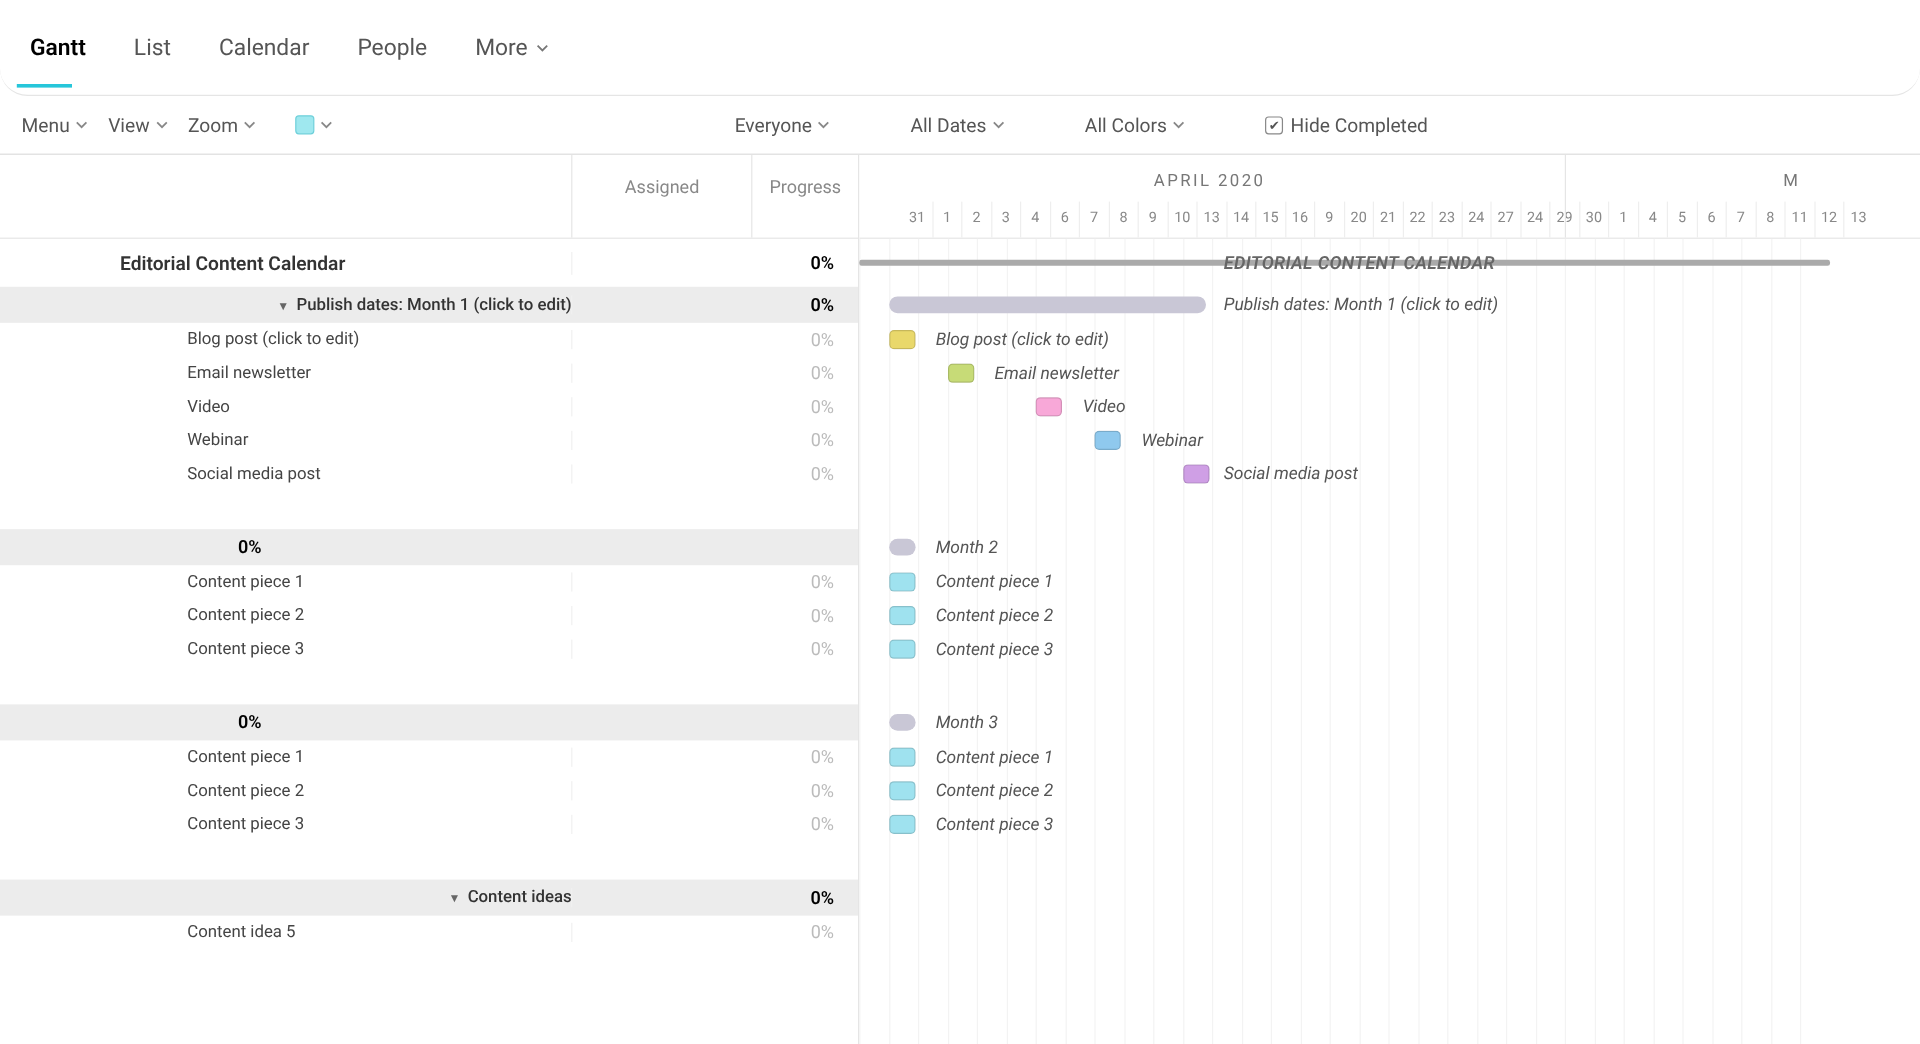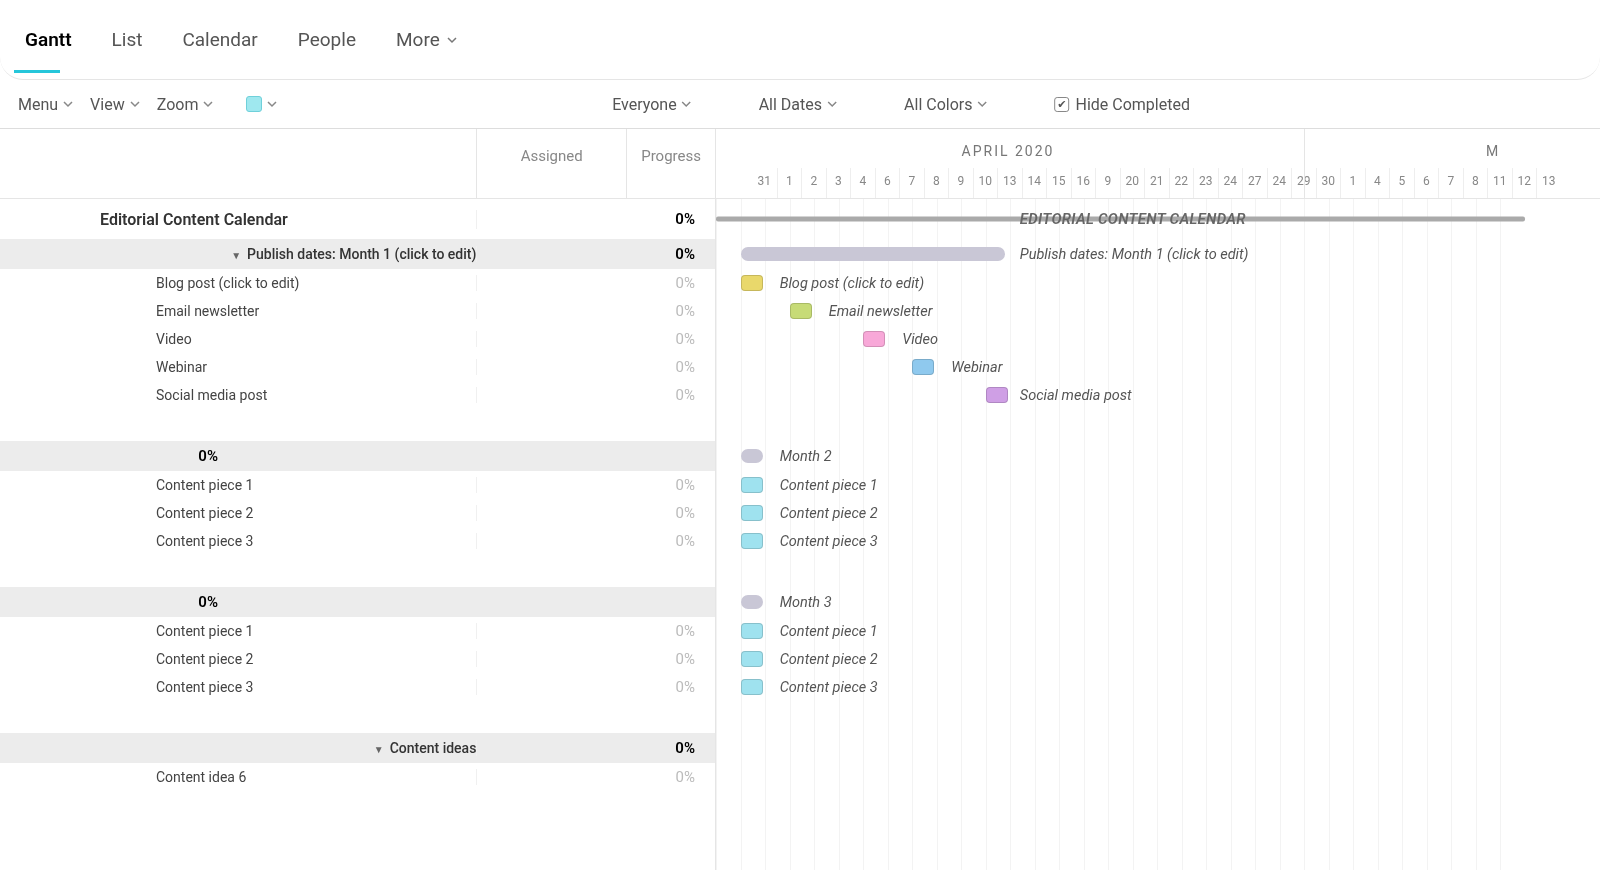--- a/index.html
+++ b/index.html
@@ -220,21 +220,21 @@
           <div class="asscell"></div>
           <div class="progcell">0%</div>
         </div>
         <div class="row spacer"></div>
         <div class="row group">
           <div class="namecell"><span class="tri">▼</span><span>Content ideas</span></div>
           <div class="asscell"></div>
           <div class="progcell">0%</div>
         </div>
         <div class="row task">
-          <div class="namecell"><span>Content idea 6</span></div>
+          <div class="namecell"><span>Content idea 5</span></div>
           <div class="asscell"></div>
           <div class="progcell">0%</div>
         </div>
       </div>
   </div>
 
   <div class="right">
     <div class="tl-head">
       <div class="month-lbl">APRIL 2020</div>
       <div class="month-next">M</div>

